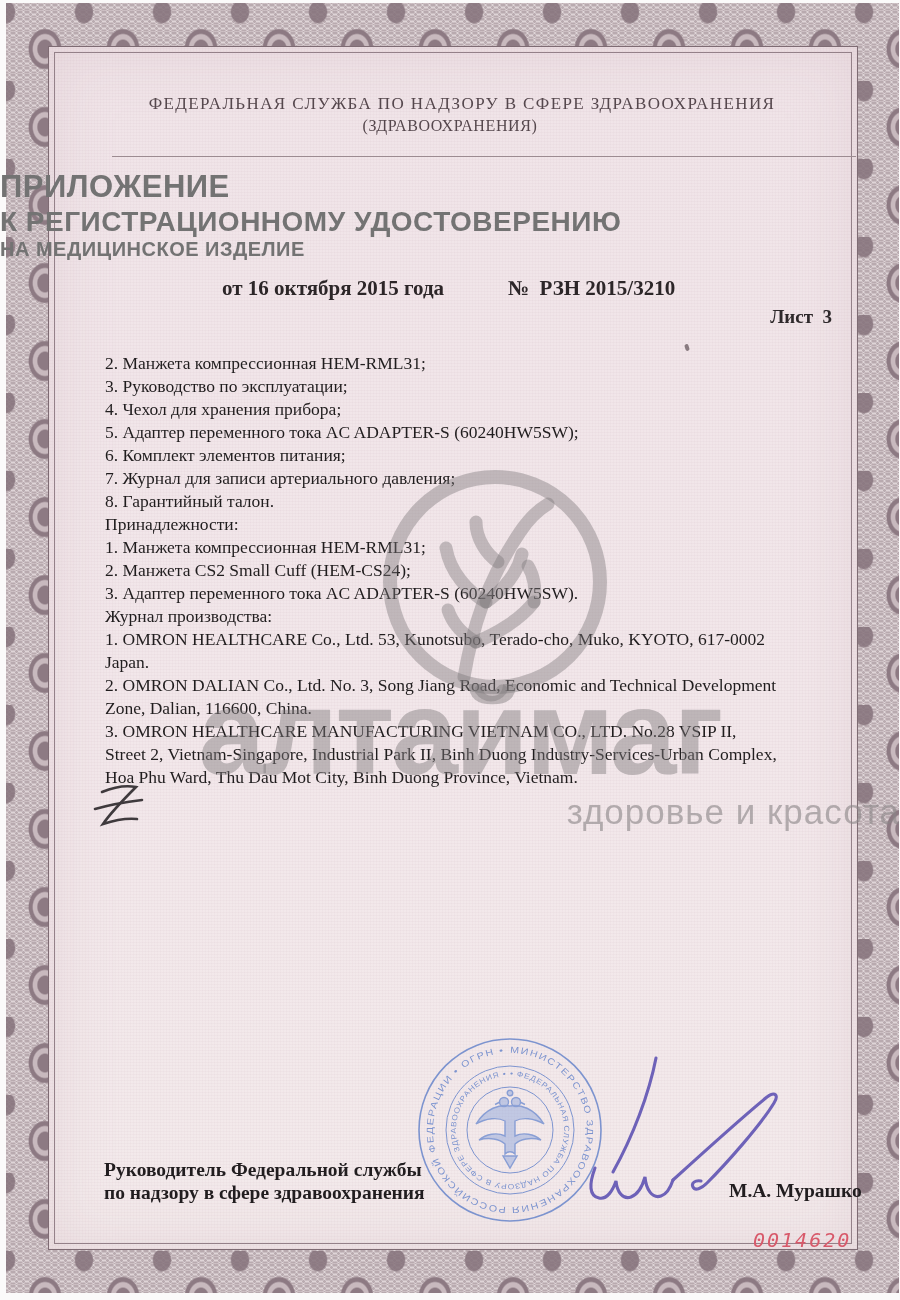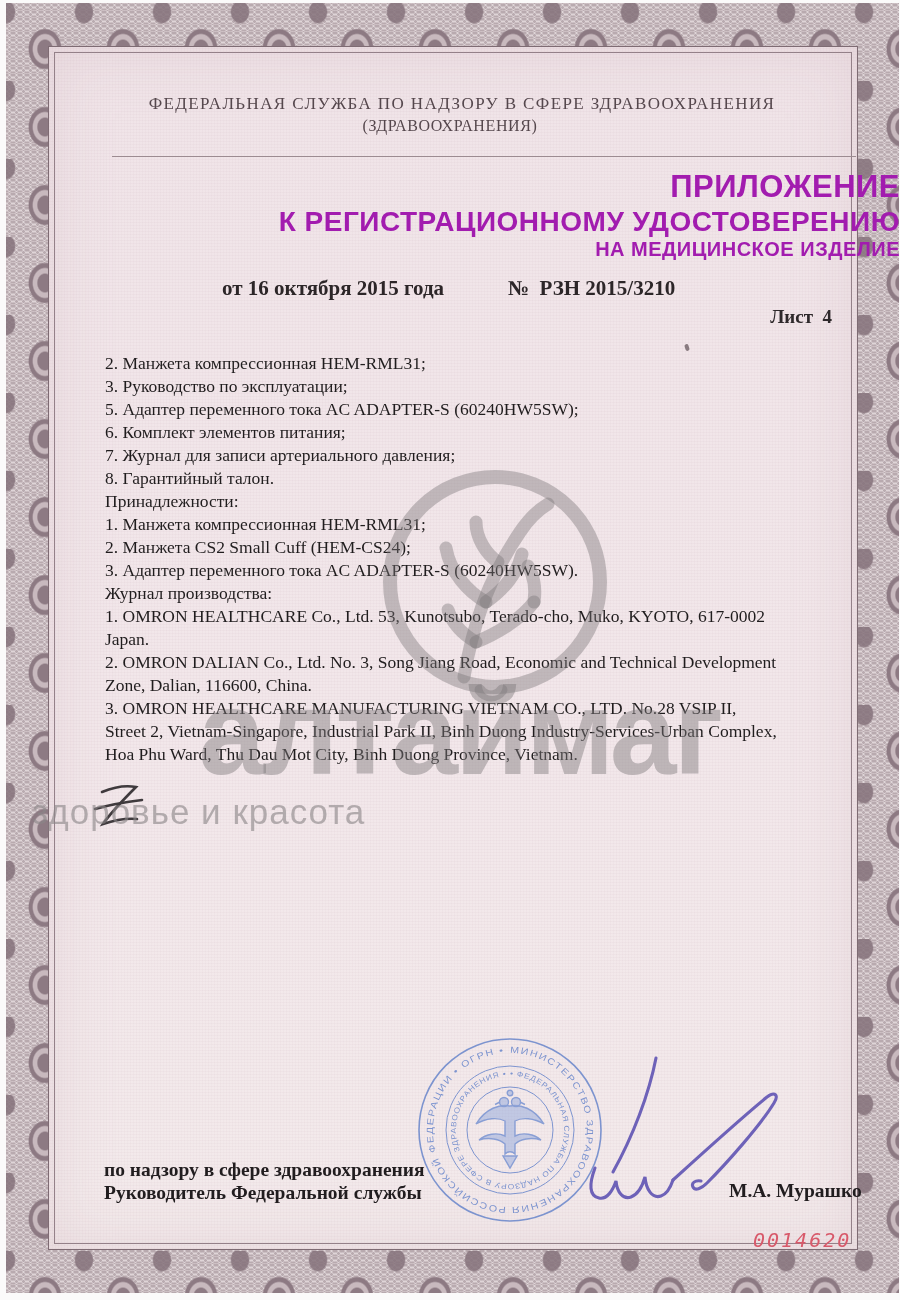--- a/index.html
+++ b/index.html
@@ -20,39 +20,39 @@
     box-shadow:inset 0 0 60px rgba(205,180,190,.35);}
   .paper::after{content:"";position:absolute;inset:0;pointer-events:none;
     background-image:
       repeating-linear-gradient(0deg, rgba(190,160,172,.07) 0 1px, transparent 1px 3px),
       repeating-linear-gradient(90deg, rgba(190,160,172,.06) 0 1px, transparent 1px 3px);}
   .abs{position:absolute;}
   .agency1{top:94px;left:0;right:0;text-align:center;font-size:17px;letter-spacing:1.4px;
     color:#55474d;white-space:pre;margin-left:24px;}
   .agency2{top:117px;left:0;right:0;text-align:center;font-size:16px;letter-spacing:.6px;color:#55474d;}
   .rule{top:156px;left:112px;width:744px;height:1px;background:#9c8b91;}
-  .ttl{left:0;right:0;text-align:right;font-family:"Liberation Sans",sans-serif;
-    font-weight:bold;color:#a21caf;letter-spacing:.5px;padding-left:31px;}
+  .ttl{left:0;right:0;text-align:left;font-family:"Liberation Sans",sans-serif;
+    font-weight:bold;color:#737373;letter-spacing:.5px;}
   .t1{top:169px;font-size:31px;}
   .t2{top:206px;font-size:28px;}
   .t3{top:238px;font-size:20px;}
   .dateline{top:276px;font-weight:bold;font-size:21px;color:#2c2628;white-space:pre;}
   .datepart{left:222px;}
   .numpart{left:508px;}
   .sheet{top:306px;right:68px;font-weight:bold;font-size:19px;color:#2e292b;white-space:pre;}
   .bodyblock{top:352px;left:105px;width:762px;font-size:17.5px;line-height:23px;color:#201d1e;z-index:3;}
   .bodyline{white-space:nowrap;}
   .speck{top:344px;left:685px;width:4px;height:7px;background:#6f6266;border-radius:2px;
     transform:rotate(-18deg);opacity:.8;}
   .wm{z-index:5;pointer-events:none;}
   .wm-logo{top:462px;left:368px;}
   .wm-brand{top:672px;left:0;right:0;text-align:center;
     font-family:"Liberation Sans",sans-serif;font-weight:bold;font-size:120px;
     letter-spacing:-3px;color:rgba(126,122,124,.45);line-height:120px;margin-left:19px;}
-  .wm-tagline{top:792px;left:0;right:0;text-align:left;
+  .wm-tagline{top:792px;left:12px;right:0;text-align:right;
     font-family:"Liberation Sans",sans-serif;font-size:35px;letter-spacing:1px;
     color:rgba(138,134,136,.62);padding-left:32px;}
   .zmark{top:778px;left:90px;z-index:4;}
   .stamp{top:1033px;left:413px;z-index:6;opacity:.88;}
   .sig{top:998px;left:553px;z-index:7;}
   .sigtitle{top:1158px;left:104px;font-weight:bold;font-size:19.5px;line-height:23px;
     color:#211d1f;z-index:8;}
   .signame{top:1180px;left:729px;font-weight:bold;font-size:19.5px;color:#211d1f;z-index:8;}
   .serial{top:1228px;left:753px;font-family:"DejaVu Sans Mono",monospace;font-size:20px;
     letter-spacing:2px;color:#d8596a;z-index:8;font-style:italic;}
@@ -66,25 +66,26 @@
 <div class="abs agency1">ФЕДЕРАЛЬНАЯ СЛУЖБА ПО НАДЗОРУ В СФЕРЕ ЗДРАВООХРАНЕНИЯ</div>
 <div class="abs agency2">(ЗДРАВООХРАНЕНИЯ)</div>
 <div class="abs rule"></div>
 
 <div class="abs ttl t1">ПРИЛОЖЕНИЕ</div>
 <div class="abs ttl t2">К РЕГИСТРАЦИОННОМУ УДОСТОВЕРЕНИЮ</div>
 <div class="abs ttl t3">НА МЕДИЦИНСКОЕ ИЗДЕЛИЕ</div>
 
 <div class="abs dateline datepart">от 16 октября 2015 года</div>
 <div class="abs dateline numpart">№  РЗН 2015/3210</div>
-<div class="abs sheet">Лист  4</div>
+<div class="abs sheet">Лист  3</div>
 
 <div class="abs bodyblock">
     <div class="bodyline">2. Манжета компрессионная HEM-RML31;</div>
     <div class="bodyline">3. Руководство по эксплуатации;</div>
+    <div class="bodyline">4. Чехол для хранения прибора;</div>
     <div class="bodyline">5. Адаптер переменного тока AC ADAPTER-S (60240HW5SW);</div>
     <div class="bodyline">6. Комплект элементов питания;</div>
     <div class="bodyline">7. Журнал для записи артериального давления;</div>
     <div class="bodyline">8. Гарантийный талон.</div>
     <div class="bodyline">Принадлежности:</div>
     <div class="bodyline">1. Манжета компрессионная HEM-RML31;</div>
     <div class="bodyline">2. Манжета CS2 Small Cuff (HEM-CS24);</div>
     <div class="bodyline">3. Адаптер переменного тока AC ADAPTER-S (60240HW5SW).</div>
     <div class="bodyline">Журнал производства:</div>
     <div class="bodyline">1. OMRON HEALTHCARE Co., Ltd. 53, Kunotsubo, Terado-cho, Muko, KYOTO, 617-0002</div>
@@ -148,17 +149,17 @@
 
 <svg class="abs sig" width="260" height="220" viewBox="0 0 260 220">
   <g fill="none" stroke="#675bb6" stroke-width="3.1" stroke-linecap="round" opacity=".95">
     <path d="M103 60 C96 96 80 138 60 174"></path>
     <path d="M42 170 C36 186 36 198 46 200 C54 202 60 192 63 183 C64 194 70 202 78 199 C86 196 90 186 92 179 C93 191 99 201 108 198 C114 196 118 188 120 182"></path>
     <path d="M120 182 C142 162 192 117 214 99 C222 93 226 97 221 105 C207 128 172 167 154 185 C148 191 142 193 140 189 C138 185 142 182 148 183"></path>
   </g>
 </svg>
 
 <div class="abs sigtitle">
+  <div>Руководитель Федеральной службы</div>
   <div>по надзору в сфере здравоохранения</div>
-  <div>Руководитель Федеральной службы</div>
 </div>
 <div class="abs signame">М.А. Мурашко</div>
 <div class="abs serial">0014620</div>
 
 </body></html>

